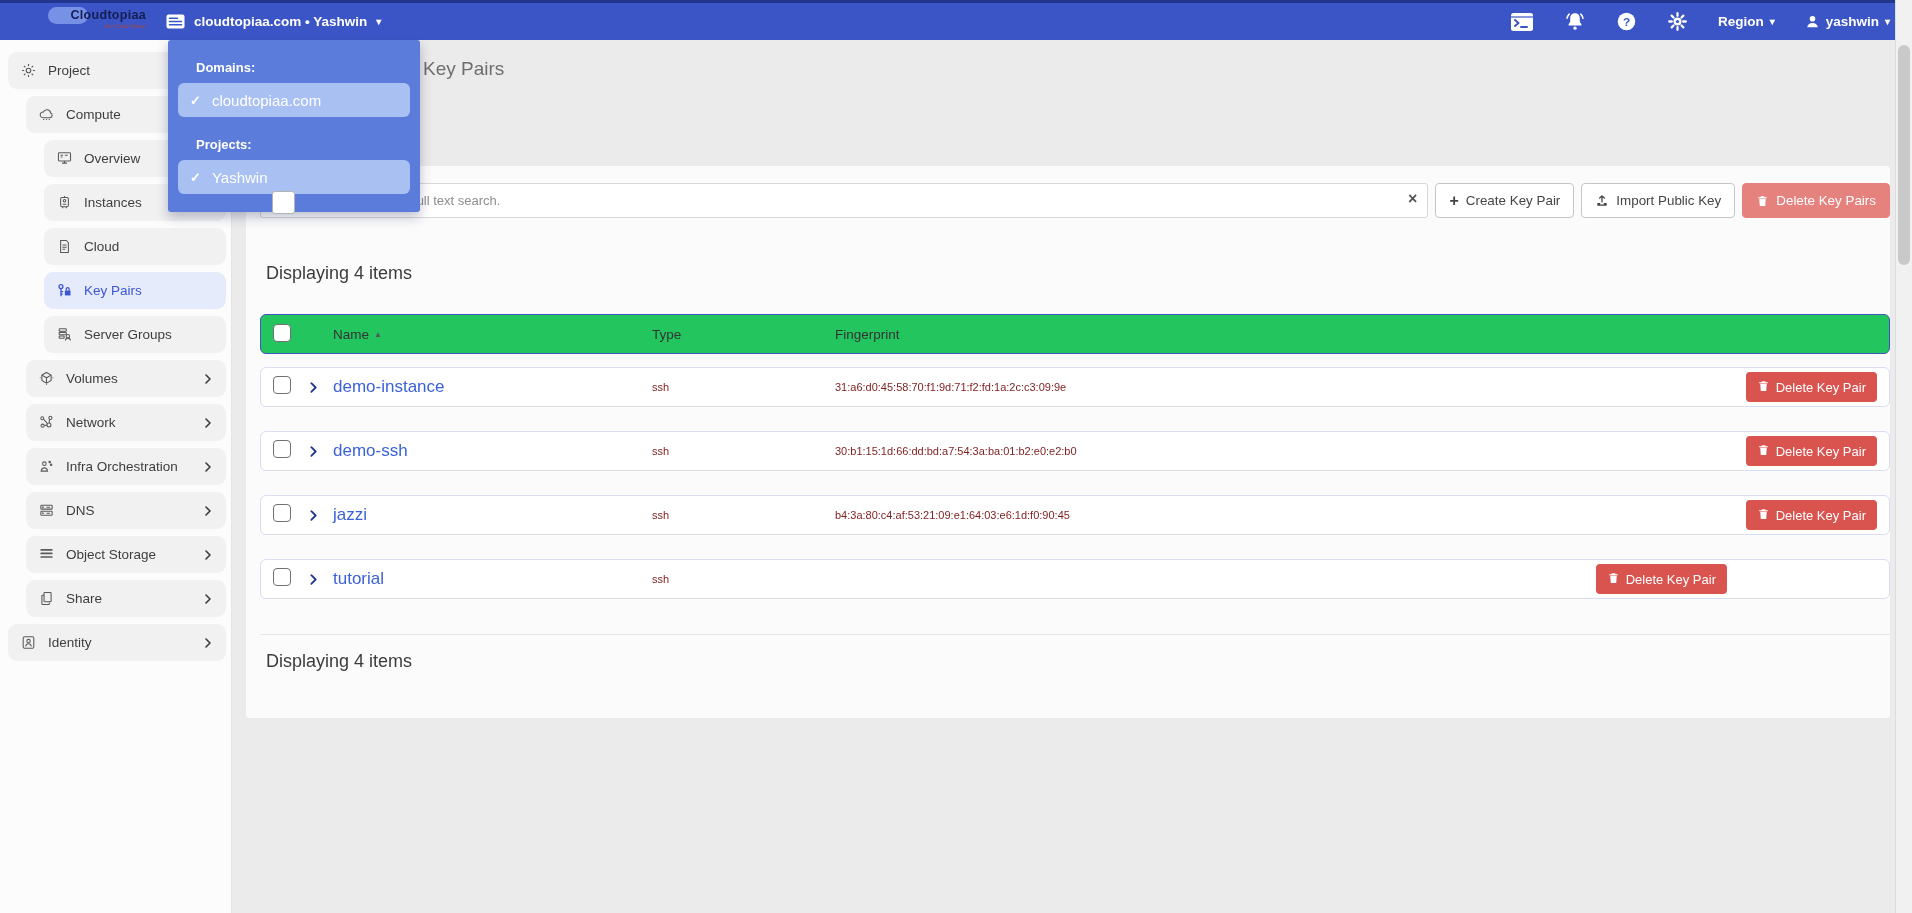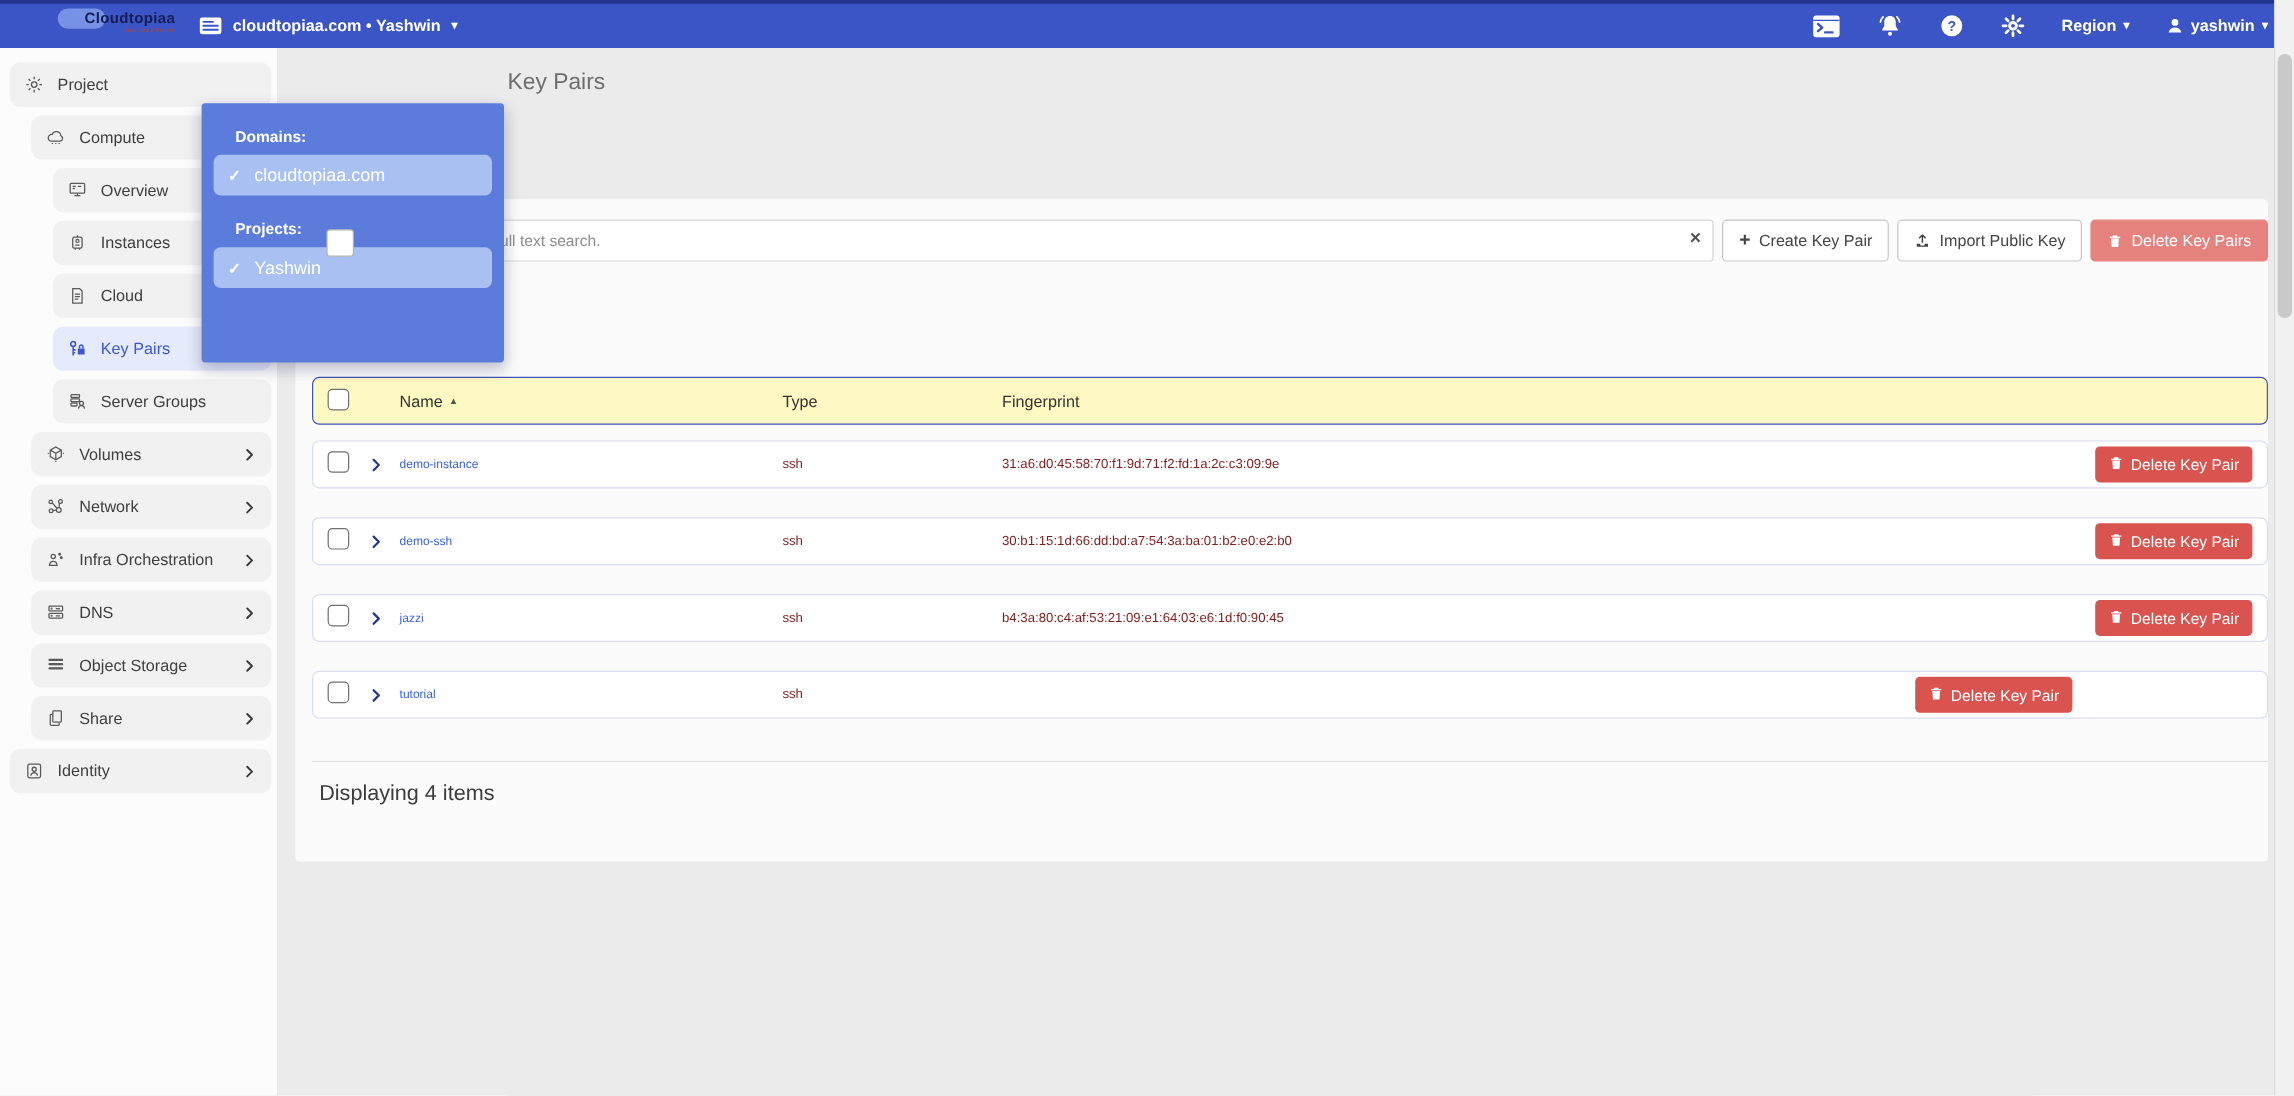--- a/index.html
+++ b/index.html
@@ -74,51 +74,51 @@
   .btn-default { background:#fff; border:1px solid #c6c6c6; color:#454545; }
   .btn-danger-muted { background:#e5827e; border:1px solid #e5827e; color:#fff; }
   .plus-glyph { font-size:16px; font-weight:bold; line-height:1; }
 
   .count { font-size:18px; color:#3c3c3c; }
   .count-top { margin:45px 0 0 6px; }
   .t-header {
     margin-top:30px; width:1630px; height:40px; box-sizing:border-box;
     display:grid; grid-template-columns:34px 26px 319px 183px 1fr 150px;
     align-items:center; padding:0 10px 0 12px;
-    background:#fef9c3; border:1px solid #3f54bd; border-radius:6px;
+    background:#22c55e; border:1px solid #3f54bd; border-radius:6px;
     font-size:13.5px; color:#333;
   }
   .t-row {
     margin-top:24px; width:1630px; height:40px; box-sizing:border-box;
     display:grid; grid-template-columns:34px 26px 319px 183px 1fr 150px;
     align-items:center; padding:0 10px 0 12px;
     background:#fff; border:1px solid #d9ddef; border-radius:6px;
   }
   .t-row:first-of-type { margin-top:13px; }
   .cb {
     appearance:none; -webkit-appearance:none; width:18px; height:18px; margin:0;
     border:1.6px solid #707070; border-radius:4px; background:#fff; cursor:pointer;
   }
   .row-chev { display:flex; align-items:center; color:#24368e; cursor:pointer; }
-  .name-link { color:#3b62d9; font-size:10px; text-decoration:none; cursor:pointer; }
+  .name-link { color:#3b62d9; font-size:17px; text-decoration:none; cursor:pointer; }
   .cell { font-size:11px; color:#7f1d1d; }
   .sort-caret { font-size:8px; margin-left:5px; color:#555; vertical-align:2px; }
   .row-del-btn {
     justify-self:end; height:30px; background:#d9534f; color:#fff; border:none;
     border-radius:4px; font-size:13px; display:flex; align-items:center; gap:6px;
     padding:0 11px; cursor:pointer; margin-right:2px; font-family:inherit;
   }
   .t-footer { border-top:1px solid #e6e6e6; margin-top:35px; width:1630px; }
   .count-bottom { margin:16px 0 0 6px; }
 
   
   .dropdown {
-    position:absolute; left:168px; top:40px; width:252px; height:216px;
+    position:absolute; left:168px; top:40px; width:252px; height:172px;
     background:#5b7cdb; border-radius:3px; z-index:60; color:#fff;
-    box-shadow:0 5px 12px rgba(30,40,90,.3); box-sizing:border-box;margin-top:46px;
+    box-shadow:0 5px 12px rgba(30,40,90,.3); box-sizing:border-box;
   }
   .dd-label { font-size:13px; font-weight:bold; margin:20px 0 0 28px; }
   .dd-label.second { margin-top:20px; }
   .dd-item {
     margin:8px 10px 0; height:34px; background:#a9c0f3; border-radius:6px;
     display:flex; align-items:center; gap:11px; padding:0 12px;
     font-size:15px; color:#fff; cursor:pointer;
   }
   .dd-check { font-size:13px; font-weight:bold; }
 

